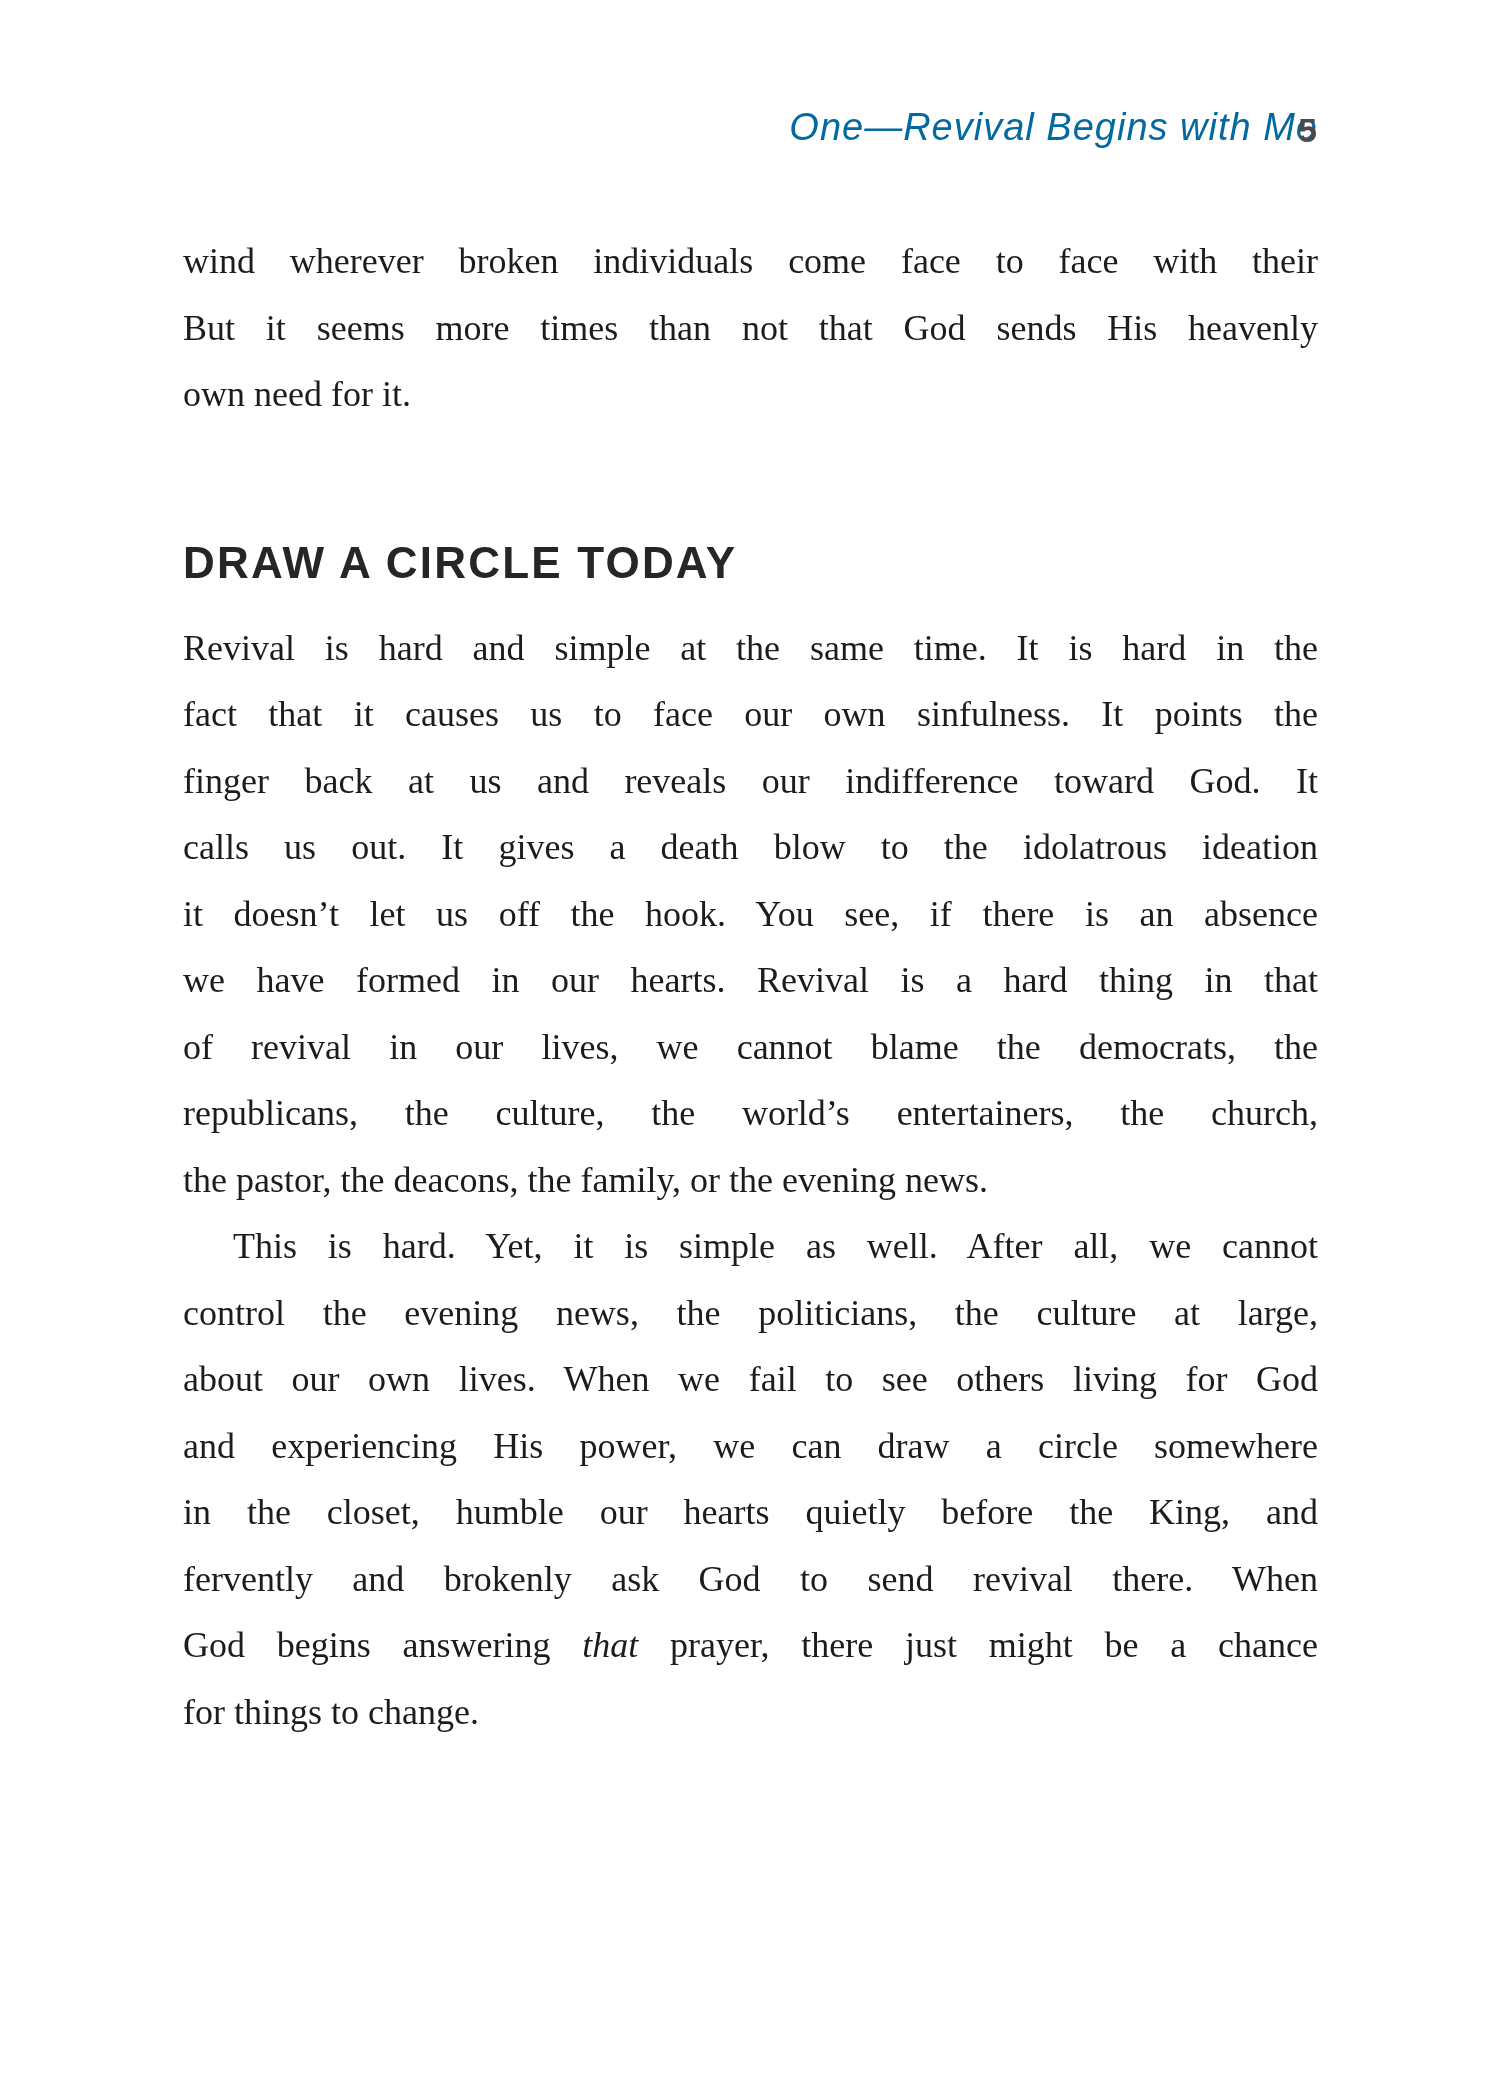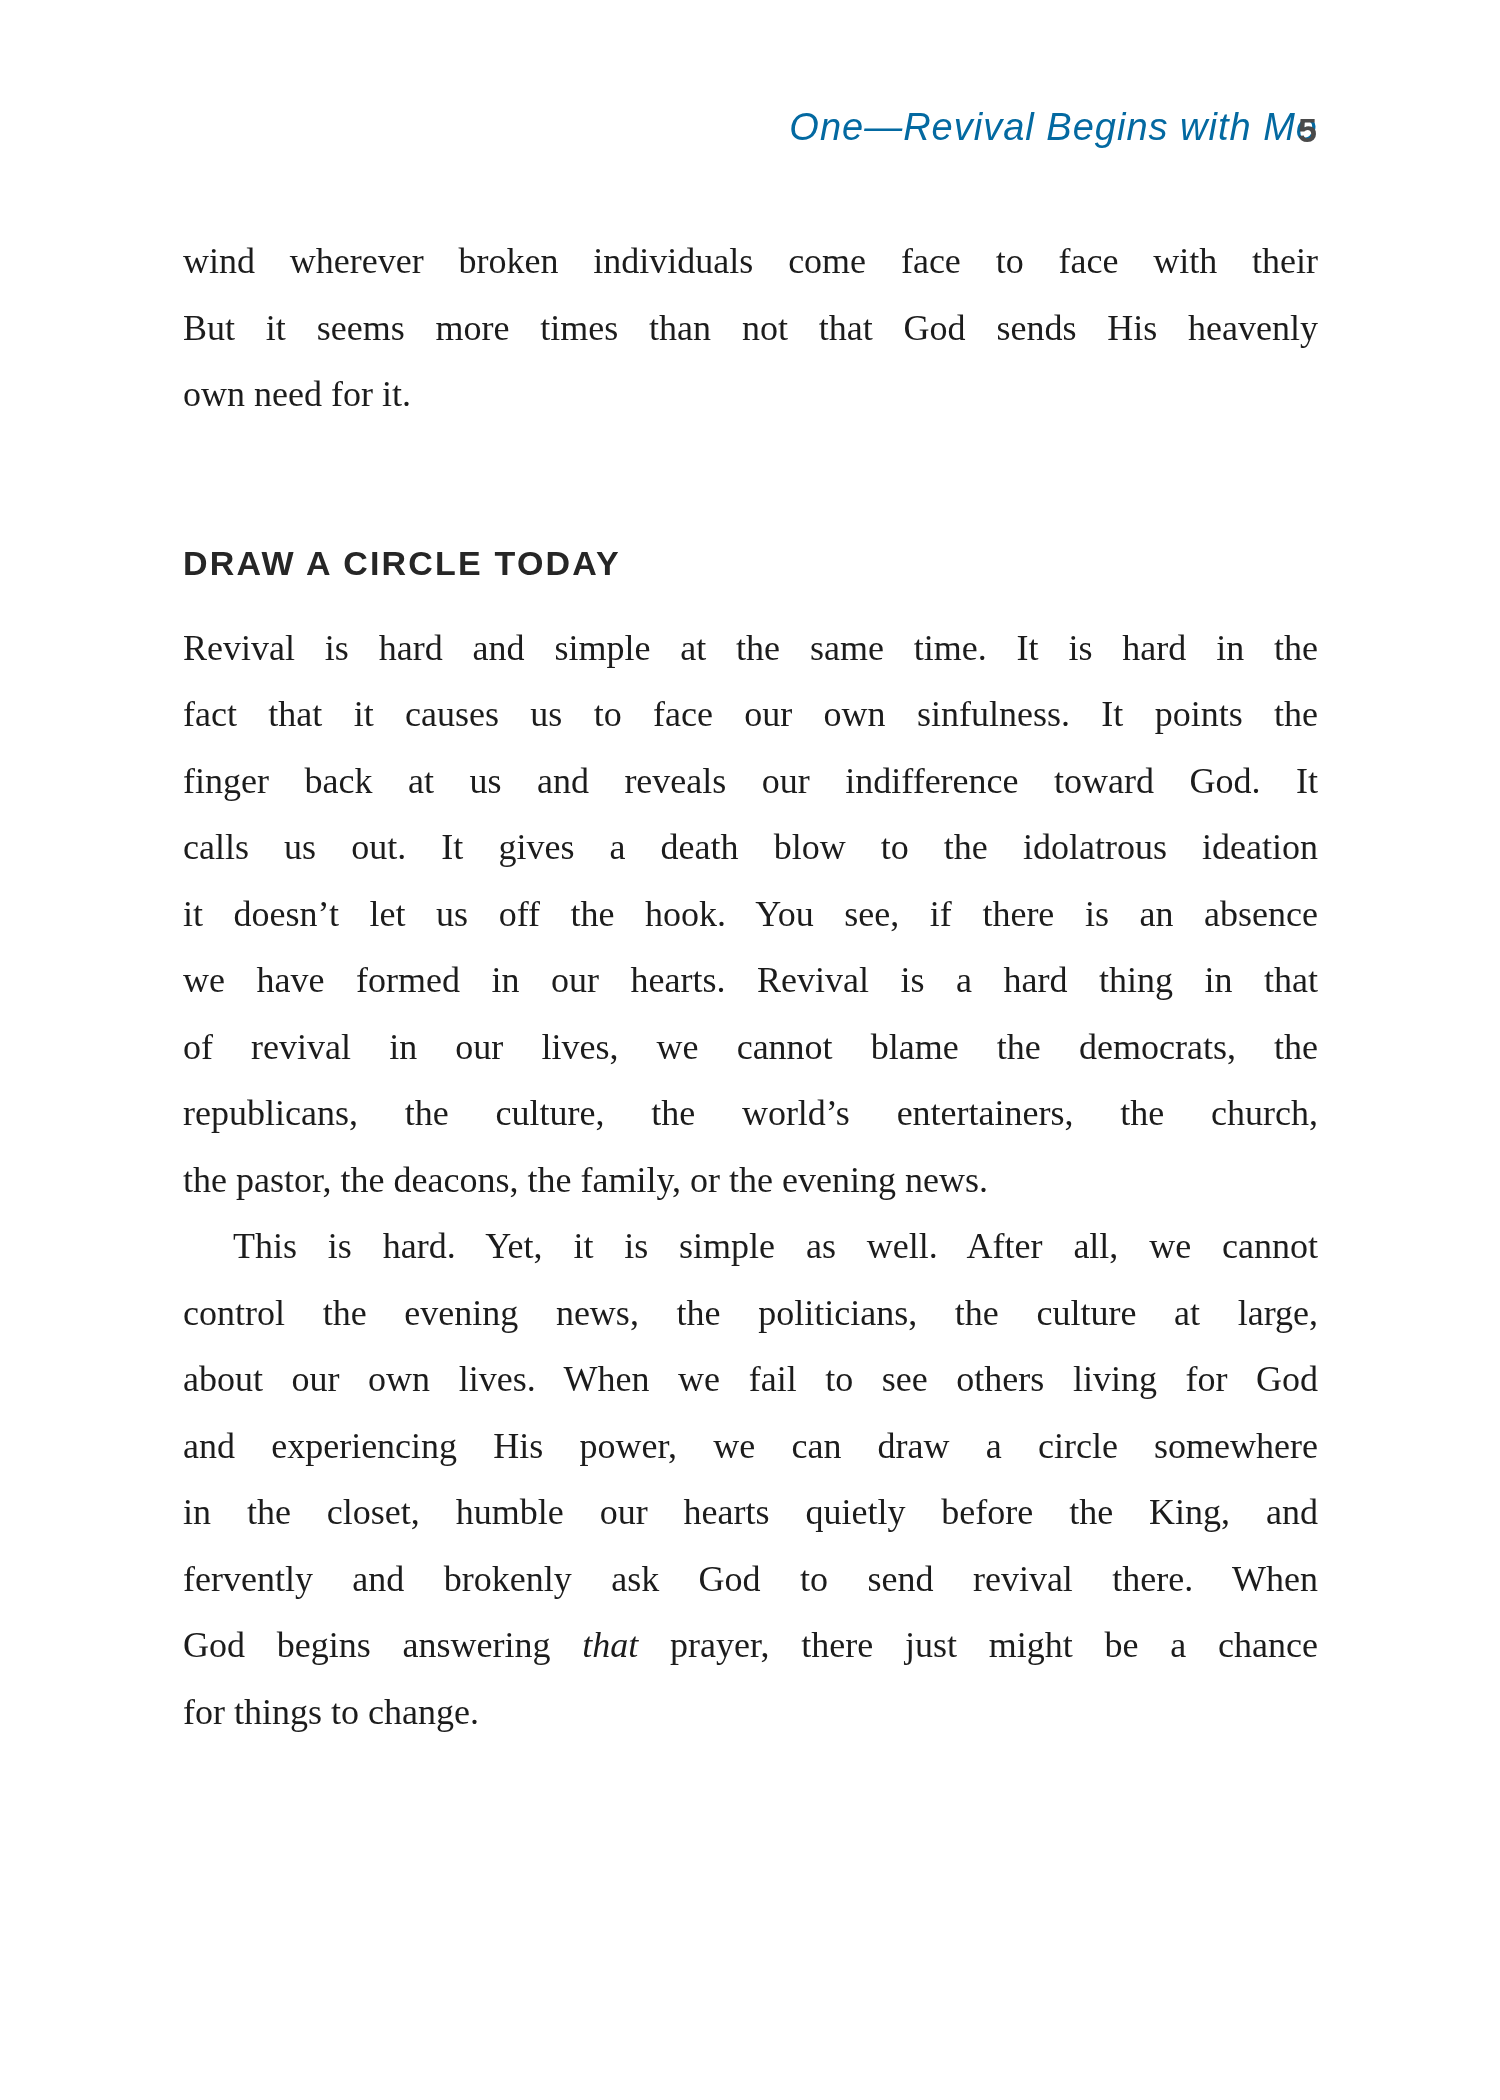--- a/index.html
+++ b/index.html
@@ -58,21 +58,21 @@
     text-align-last: justify;
     text-justify: inter-word;
   }
   .indent-first .text-line:first-child {
     text-indent: 50px;
   }
   .section-heading {
     margin: 112px 0 29px 0;
     font-family: "Liberation Sans", sans-serif;
     font-weight: 700;
-    font-size: 34px;
+    font-size: 44px;
     line-height: 46px;
     letter-spacing: 2.2px;
     color: #262626;
   }
   em {
     font-style: italic;
   }
 </style>
 </head>
 <body>

